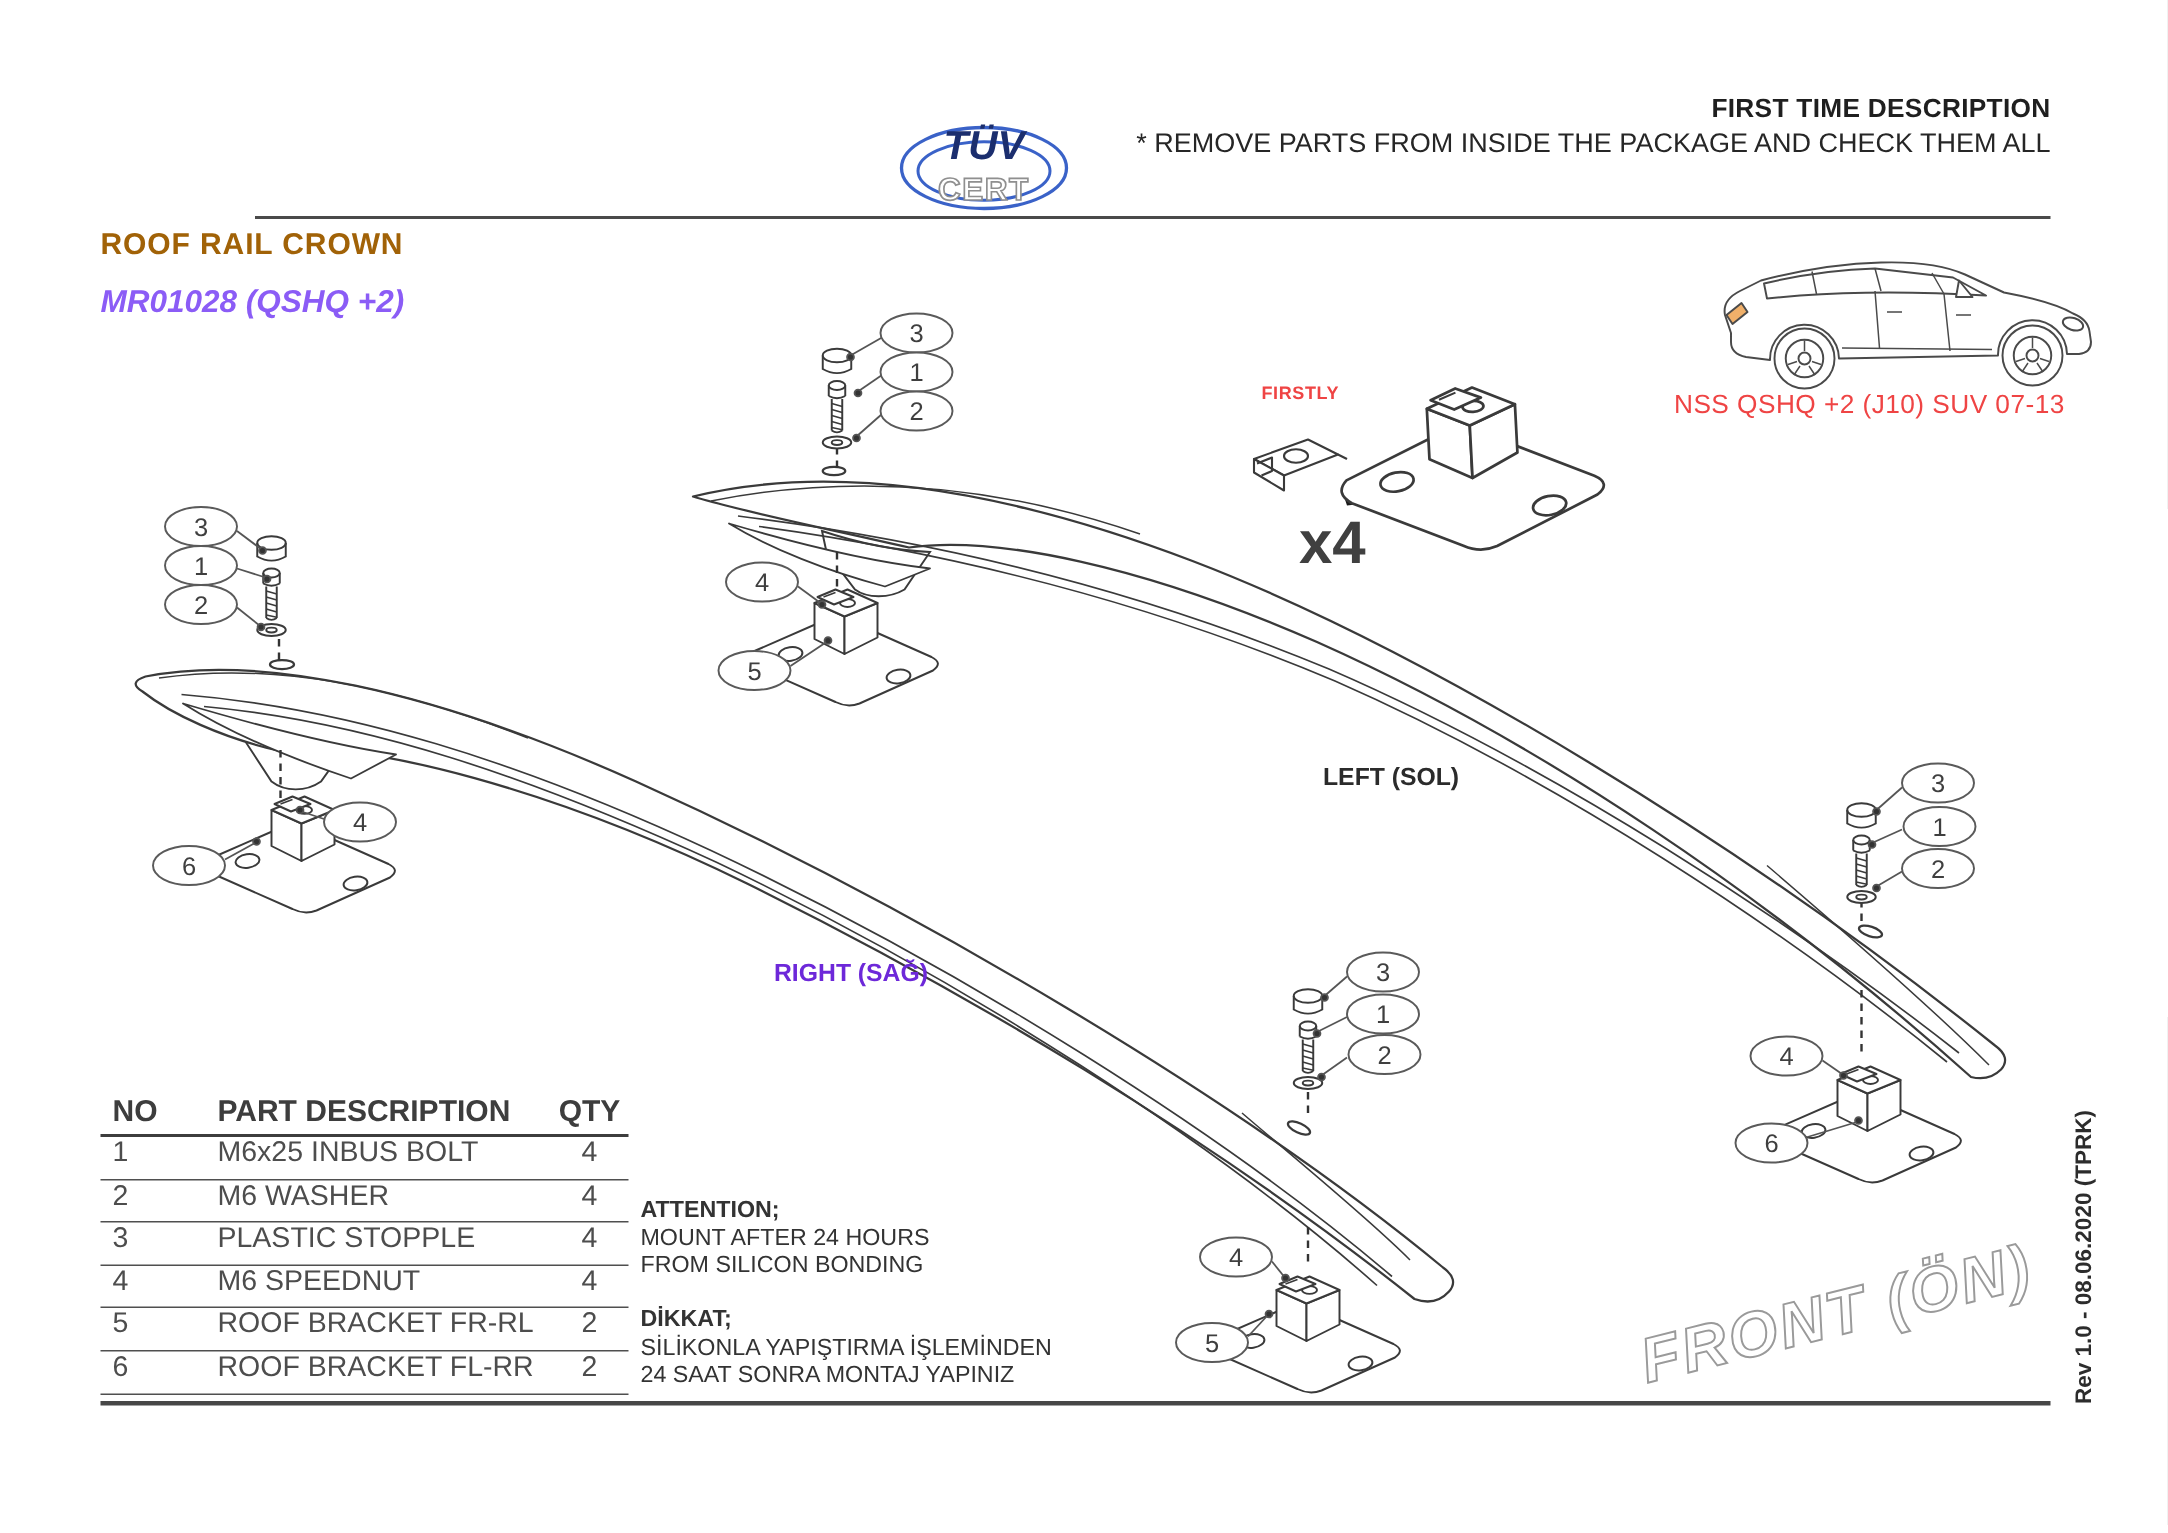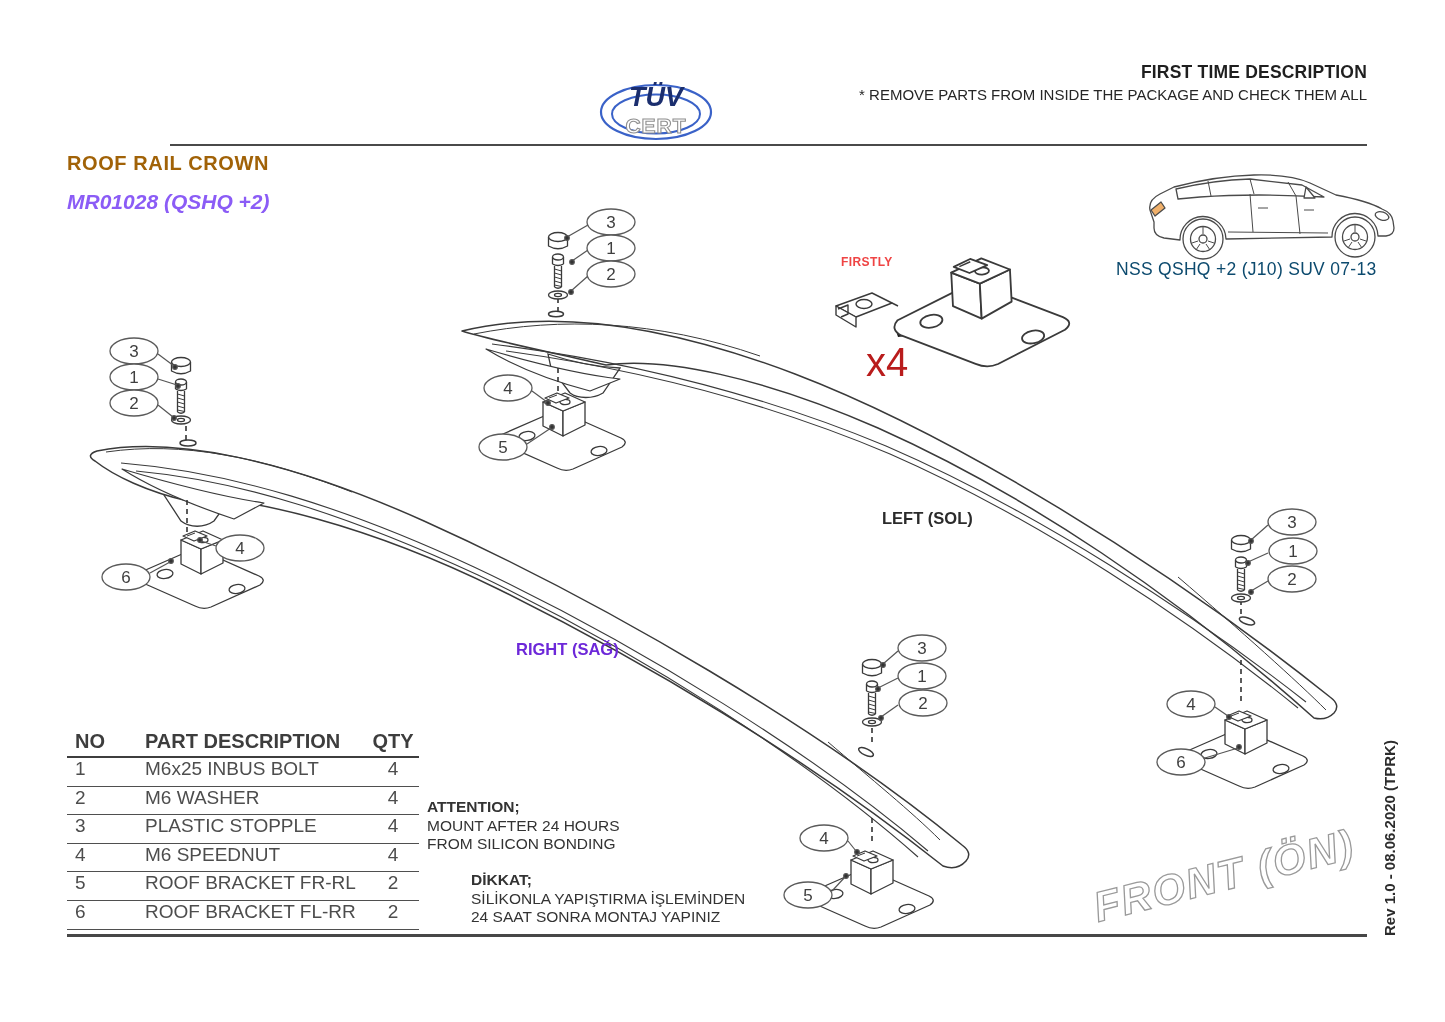--- a/index.html
+++ b/index.html
@@ -1,33 +1,33 @@
 <!DOCTYPE html>
 <html><head>
 <meta charset="utf-8">
 <style>
   html,body{margin:0;padding:0;background:#e8e8e8;}
   .page{position:relative;width:1445px;height:1022px;background:#ffffff;overflow:hidden;
         font-family:"Liberation Sans",sans-serif;color:#3a3a3a;}
   .abs{position:absolute;}
   .hdr-title{right:78px;top:62px;font-size:17.5px;font-weight:bold;color:#1f1f1f;letter-spacing:.2px;}
-  .hdr-notes{right:78px;top:87px;font-size:15px;line-height:16.6px;color:#262626;font-weight:500;}
+  .hdr-notes{right:78px;top:87px;font-size:18px;line-height:16.6px;color:#262626;font-weight:500;}
   .rule-top{left:170px;top:144px;width:1197px;height:2px;background:#4a4a4a;}
   .rule-bottom{left:67px;top:934px;width:1300px;height:3px;background:#474747;}
   .prod-title{left:67px;top:152px;font-size:20px;font-weight:bold;color:#a16207;letter-spacing:.6px;}
   .prod-code{left:67px;top:190px;font-size:21px;font-style:italic;font-weight:600;color:#8b5cf6;}
-  .car-caption{left:1116px;top:259px;font-size:17.5px;color:#0c4a6e;letter-spacing:.3px;}
+  .car-caption{left:1116px;top:259px;font-size:17.5px;color:#ef4444;letter-spacing:.3px;}
   .firstly{left:841px;top:255px;font-size:12px;font-weight:bold;color:#ef4444;letter-spacing:.4px;}
-  .x4{left:866px;top:340px;font-size:40px;font-weight:normal;color:#b91c1c;}
+  .x4{left:866px;top:340px;font-size:40px;font-weight:bold;color:#404040;}
   .lbl-left{left:882px;top:509px;font-size:16.5px;font-weight:bold;color:#2b2b2b;}
   .lbl-right{left:516px;top:640px;font-size:16.5px;font-weight:bold;color:#6d28d9;}
   .warn{font-size:15.5px;line-height:18.5px;color:#333;}
   .warn .t{font-weight:bold;}
   .warn-en{left:427px;top:798px;}
-  .warn-tr{left:427px;top:871px;margin-left:44px;}
+  .warn-tr{left:427px;top:871px;}
   .rev{left:1381px;top:936px;transform:rotate(-90deg);transform-origin:0 0;white-space:nowrap;
        font-size:15px;font-weight:600;color:#2c2c2c;}
   .ptable{left:67px;top:730px;width:352px;font-size:19px;color:#4d4d4d;}
   .ptable .trow{display:flex;align-items:flex-start;height:27.6px;border-bottom:1.6px solid #4f4f4f;}
   .ptable .thead{font-weight:bold;font-size:20px;color:#3d3d3d;border-bottom:2px solid #3d3d3d;height:26px;}
   .c-no{width:58px;padding-left:8px;box-sizing:border-box;}
   .c-desc{flex:1;padding-left:20px;}
   .thead .c-desc{padding-left:20px;}
   .c-qty{width:52px;text-align:center;}
   svg text{font-family:"Liberation Sans",sans-serif;}

